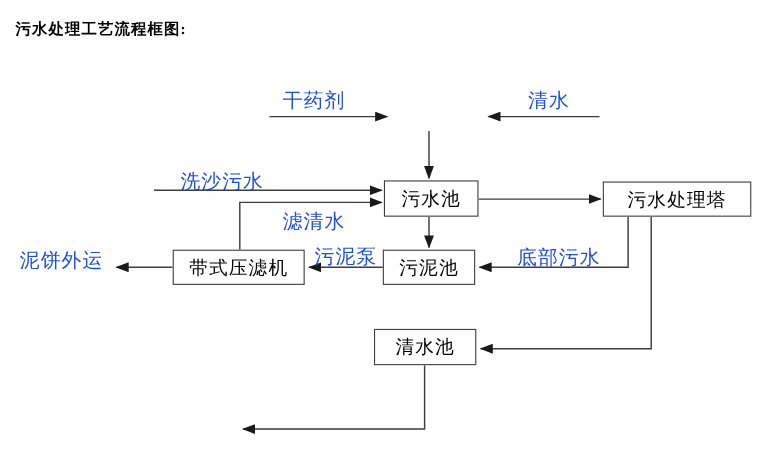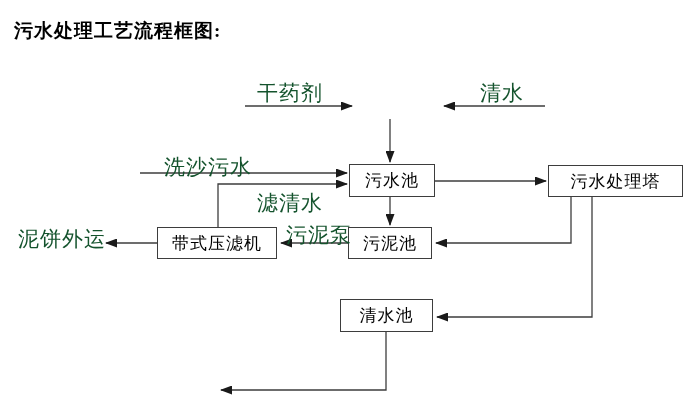--- a/index.html
+++ b/index.html
@@ -13,21 +13,21 @@
     width: 700px;
     height: 420px;
     background: #ffffff;
     overflow: hidden;
   }
   .title {
     position: absolute;
     left: 14px;
     top: 18px;
     margin: 0;
-    font-size: 19px;
+    font-size: 14px;
     font-weight: bold;
     color: #000000;
     letter-spacing: 1px;
     white-space: nowrap;
     text-align: right;
   }
   .connectors {
     position: absolute;
     left: 0;
     top: 0;
@@ -42,22 +42,22 @@
     display: flex;
     align-items: center;
     justify-content: center;
     font-size: 17px;
     color: #000000;
     letter-spacing: 1px;
     white-space: nowrap;
   }
   .flow-label {
     position: absolute;
-    font-size: 21px;
-    color: #14532d;
+    font-size: 18px;
+    color: #1d4ed8;
     letter-spacing: 1px;
     white-space: nowrap;
   }
 </style>
 </head>
 <body>
 
 <div class="canvas">
 
   <h1 class="title">污水处理工艺流程框图:</h1>
@@ -107,16 +107,17 @@
     <span>带式压滤机</span>
   </div>
   <div class="node" style="left:340px; top:299px; width:93px;  height:33px;">
     <span>清水池</span>
   </div>
 
   <div class="flow-label" style="left:257px; top:79px;">干药剂</div>
   <div class="flow-label" style="left:480px; top:79px;">清水</div>
   <div class="flow-label" style="left:164px; top:153px;">洗沙污水</div>
   <div class="flow-label" style="left:257px; top:189px;">滤清水</div>
+  <div class="flow-label" style="left:470px; top:222px;">底部污水</div>
   <div class="flow-label" style="left:286px; top:221px;">污泥泵</div>
   <div class="flow-label" style="left:18px; top:225px;">泥饼外运</div>
 
 </div>
 
 </body></html>

